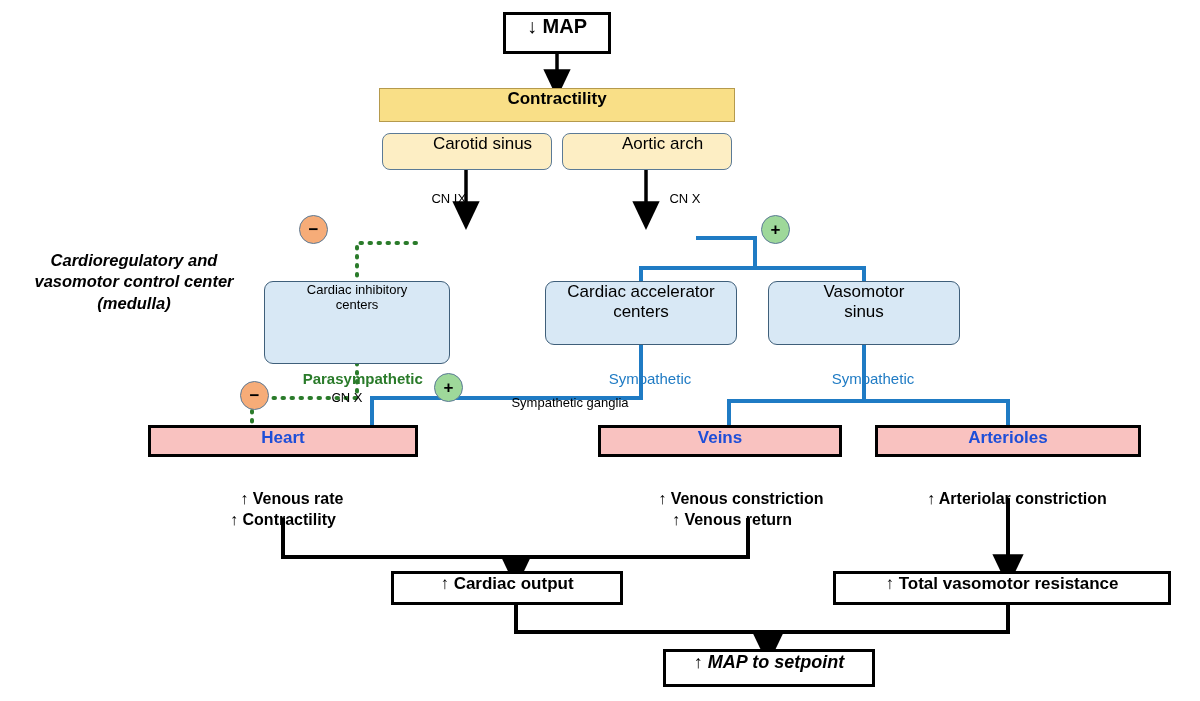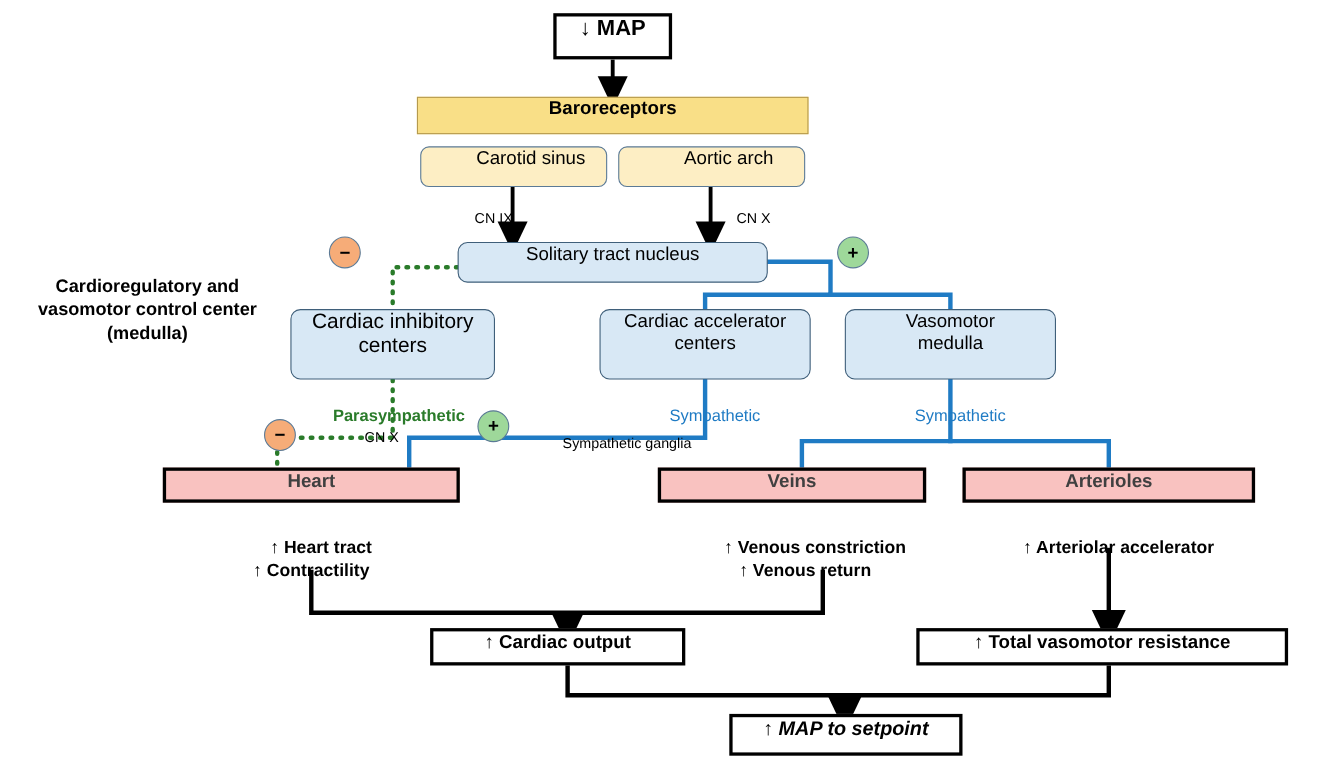--- a/index.html
+++ b/index.html
@@ -61,21 +61,21 @@
     background: #d8e8f5;
     border: 1px solid #3f5f7a;
     border-radius: 9px;
     color: #000000;
   }
   
   .box-pink {
     background: #f9c2c0;
     border: 3px solid #000000;
     font-weight: bold;
-    color: #404040;
+    color: #1d4ed8;
   }
   .freetext {
     position: absolute;
     white-space: pre;
     color: #000000;
   }
   .lbl-small {
     font-size: 13px;
   }
   .lbl-green {
@@ -88,20 +88,21 @@
     font-weight: normal;
     font-size: 15px;
   }
   .side-label {
     position: absolute;
     font-weight: bold;
     font-size: 16.5px;
     color: #000000;
     text-align: center;
     line-height: 1.3;
+    font-style: italic;
   }
   .badge {
     position: absolute;
     width: 29px;
     height: 29px;
     border-radius: 50%;
     display: flex;
     align-items: center;
     justify-content: center;
     font-size: 17px;
@@ -192,64 +193,61 @@
     <span style="white-space:pre-line;">Cardioregulatory and
 vasomotor control center
 (medulla)</span>
   </div>
 
   <div class="node box-black" style="left:503px; top:12px; width:108px; height:42px; font-size:20px;">
     <span>↓ MAP</span>
   </div>
 
   <div class="node box-yellow" style="left:379px; top:88px; width:356px; height:34px; font-size:17px;">
-    <span>Baroreceptors</span>
+    <span>Contractility</span>
   </div>
 
   <div class="node box-yellow-light" style="left:382px; top:133px; width:170px; height:37px; font-size:17px;">
     <span>Carotid sinus</span>
   </div>
 
   <div class="node box-yellow-light" style="left:562px; top:133px; width:170px; height:37px; font-size:17px;">
     <span>Aortic arch</span>
   </div>
 
   <div class="freetext lbl-small" style="left:417px; top:176px;">
     <span>CN IX</span>
   </div>
 
   <div class="freetext lbl-small" style="left:655px; top:176px;">
     <span>CN X</span>
   </div>
 
-  <div class="node box-blue" style="left:416px; top:220px; width:282px; height:37px; font-size:17px;">
-    <span>Solitary tract nucleus</span>
-  </div>
 
   <div class="badge badge-minus" style="left:299px; top:215px;">
     <span>−</span>
   </div>
 
   <div class="badge badge-plus" style="left:761px; top:215px;">
     <span>+</span>
   </div>
 
-  <div class="node box-blue" style="left:264px; top:281px; width:186px; height:64px; font-size:19px;">
+  <div class="node box-blue" style="left:264px; top:281px; width:186px; height:83px; font-size:13px;">
     <span style="white-space:pre-line;">Cardiac inhibitory
 centers</span>
   </div>
 
   <div class="node box-blue" style="left:545px; top:281px; width:192px; height:64px; font-size:17px;">
     <span style="white-space:pre-line;">Cardiac accelerator
 centers</span>
   </div>
 
   <div class="node box-blue" style="left:768px; top:281px; width:192px; height:64px; font-size:17px;">
     <span style="white-space:pre-line;">Vasomotor
-medulla</span>
+sinus</span>
   </div>
 
   <div class="freetext lbl-green" style="left:286px; top:353px;">
     <span>Parasympathetic</span>
   </div>
 
   <div class="freetext lbl-small" style="left:317px; top:375px;">
     <span>CN X</span>
   </div>
 
@@ -279,31 +277,31 @@
 
   <div class="node box-pink" style="left:598px; top:425px; width:244px; height:32px; font-size:17px;">
     <span>Veins</span>
   </div>
 
   <div class="node box-pink" style="left:875px; top:425px; width:266px; height:32px; font-size:17px;">
     <span>Arterioles</span>
   </div>
 
   <div class="outbelow" style="left:148px; top:466px; width:270px;">
-    <span style="white-space:pre-line;">↑ Heart tract
+    <span style="white-space:pre-line;">↑ Venous rate
 ↑ Contractility</span>
   </div>
 
   <div class="outbelow" style="left:598px; top:466px; width:268px;">
     <span style="white-space:pre-line;">↑ Venous constriction
 ↑ Venous return</span>
   </div>
 
   <div class="outbelow" style="left:875px; top:466px; width:266px;">
-    <span style="white-space:pre-line;">↑ Arteriolar accelerator</span>
+    <span style="white-space:pre-line;">↑ Arteriolar constriction</span>
   </div>
 
   <div class="node box-black" style="left:391px; top:571px; width:232px; height:34px; font-size:17px;">
     <span>↑ Cardiac output</span>
   </div>
 
   <div class="node box-black" style="left:833px; top:571px; width:338px; height:34px; font-size:17px;">
     <span>↑ Total vasomotor resistance</span>
   </div>
 

